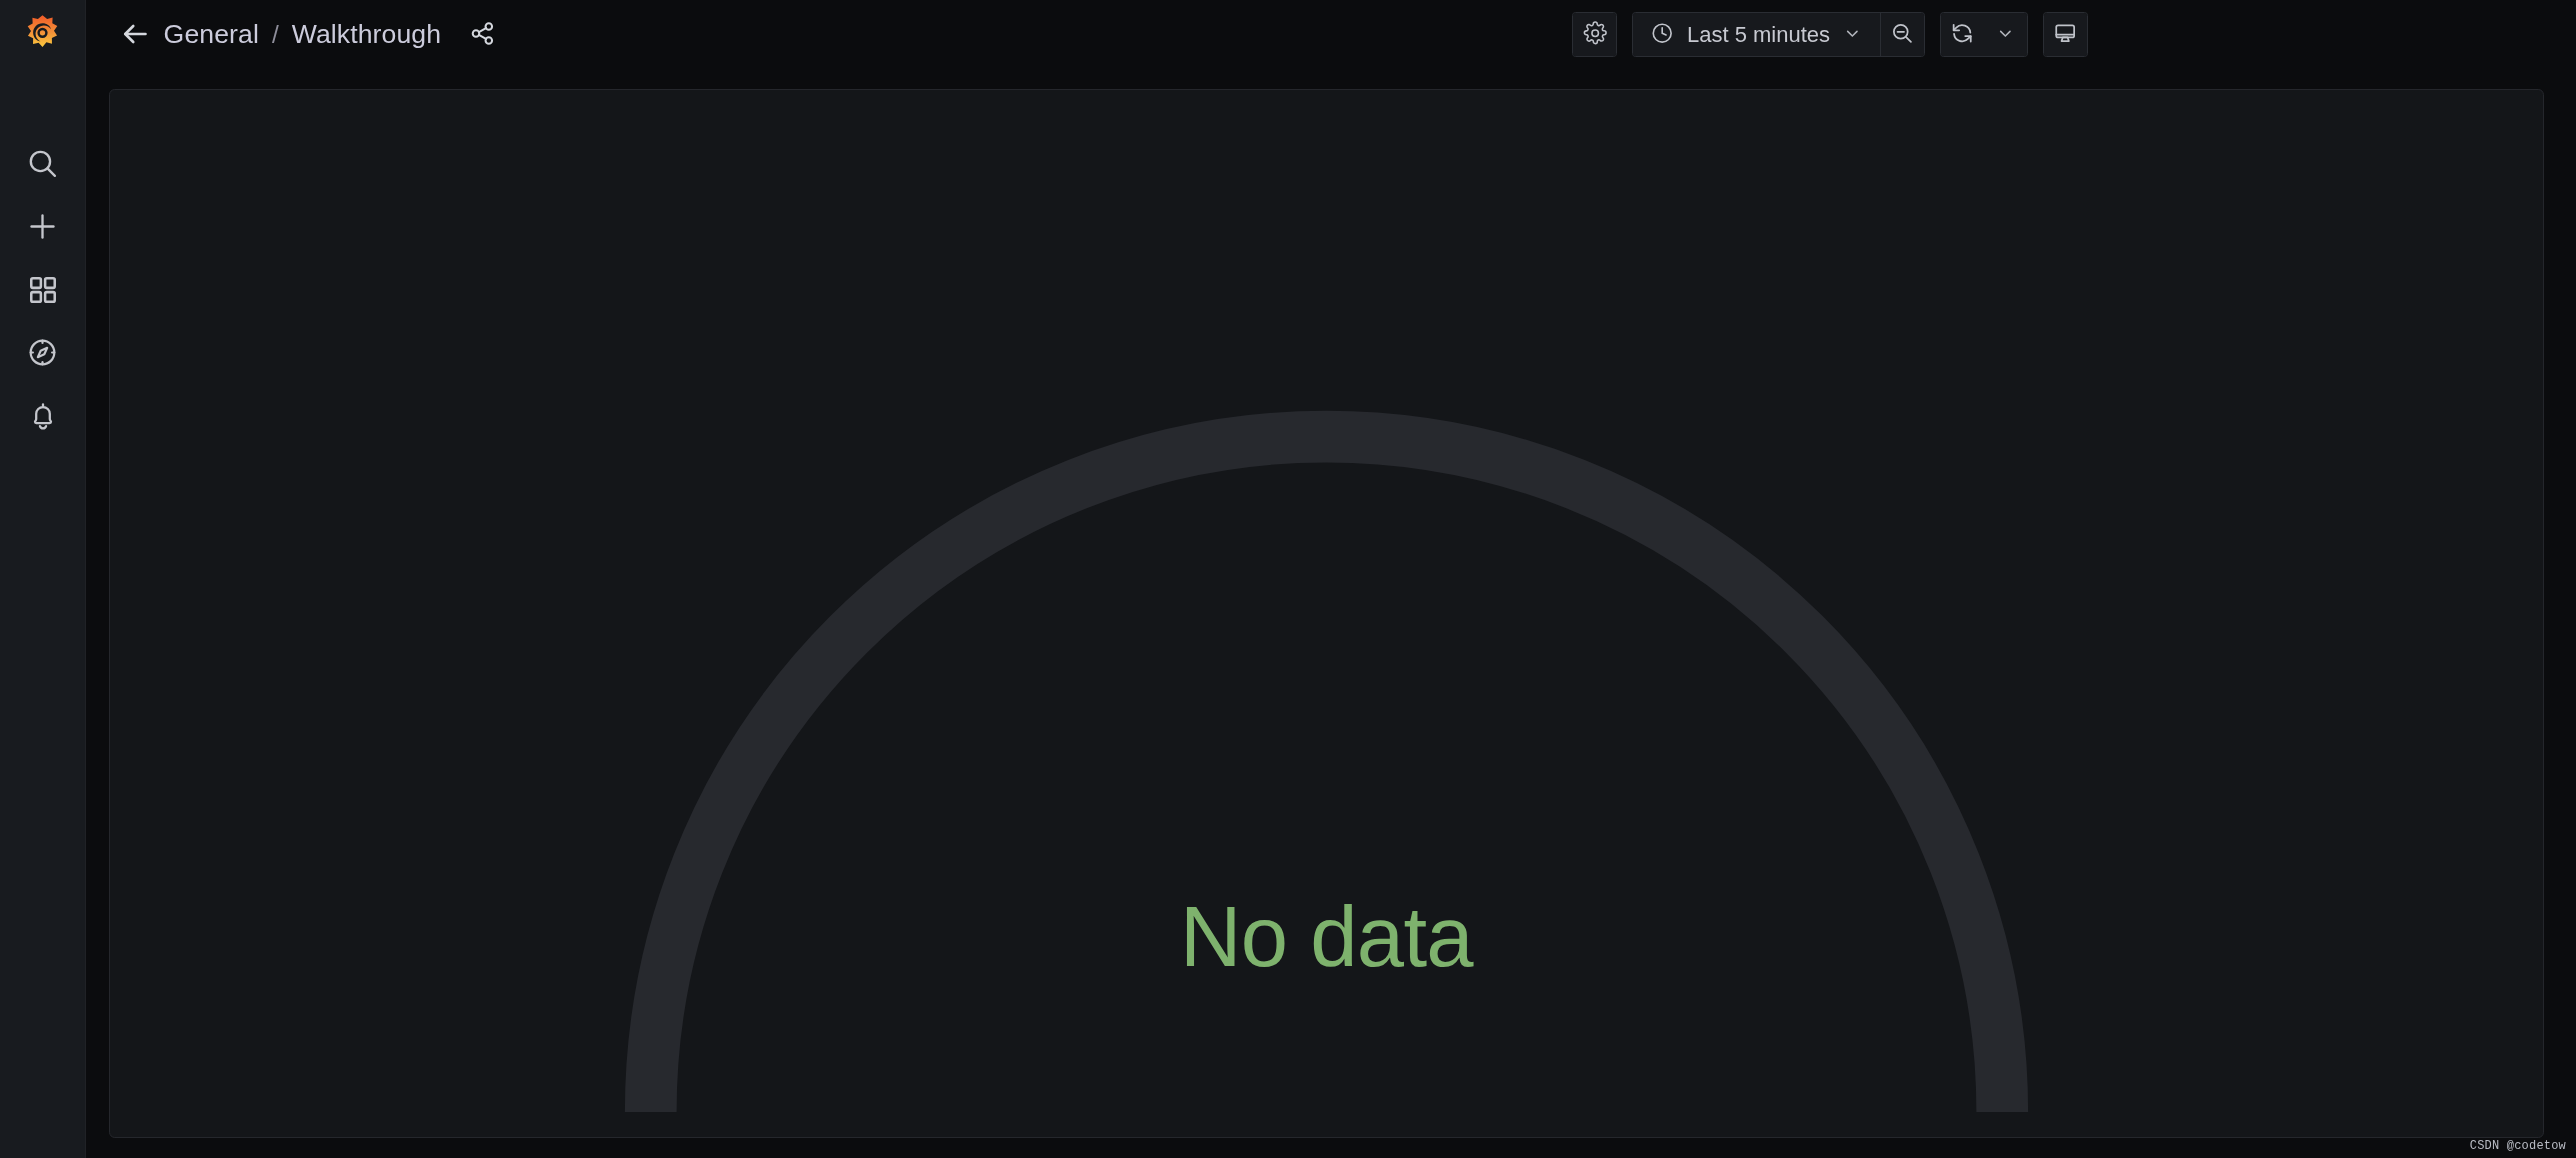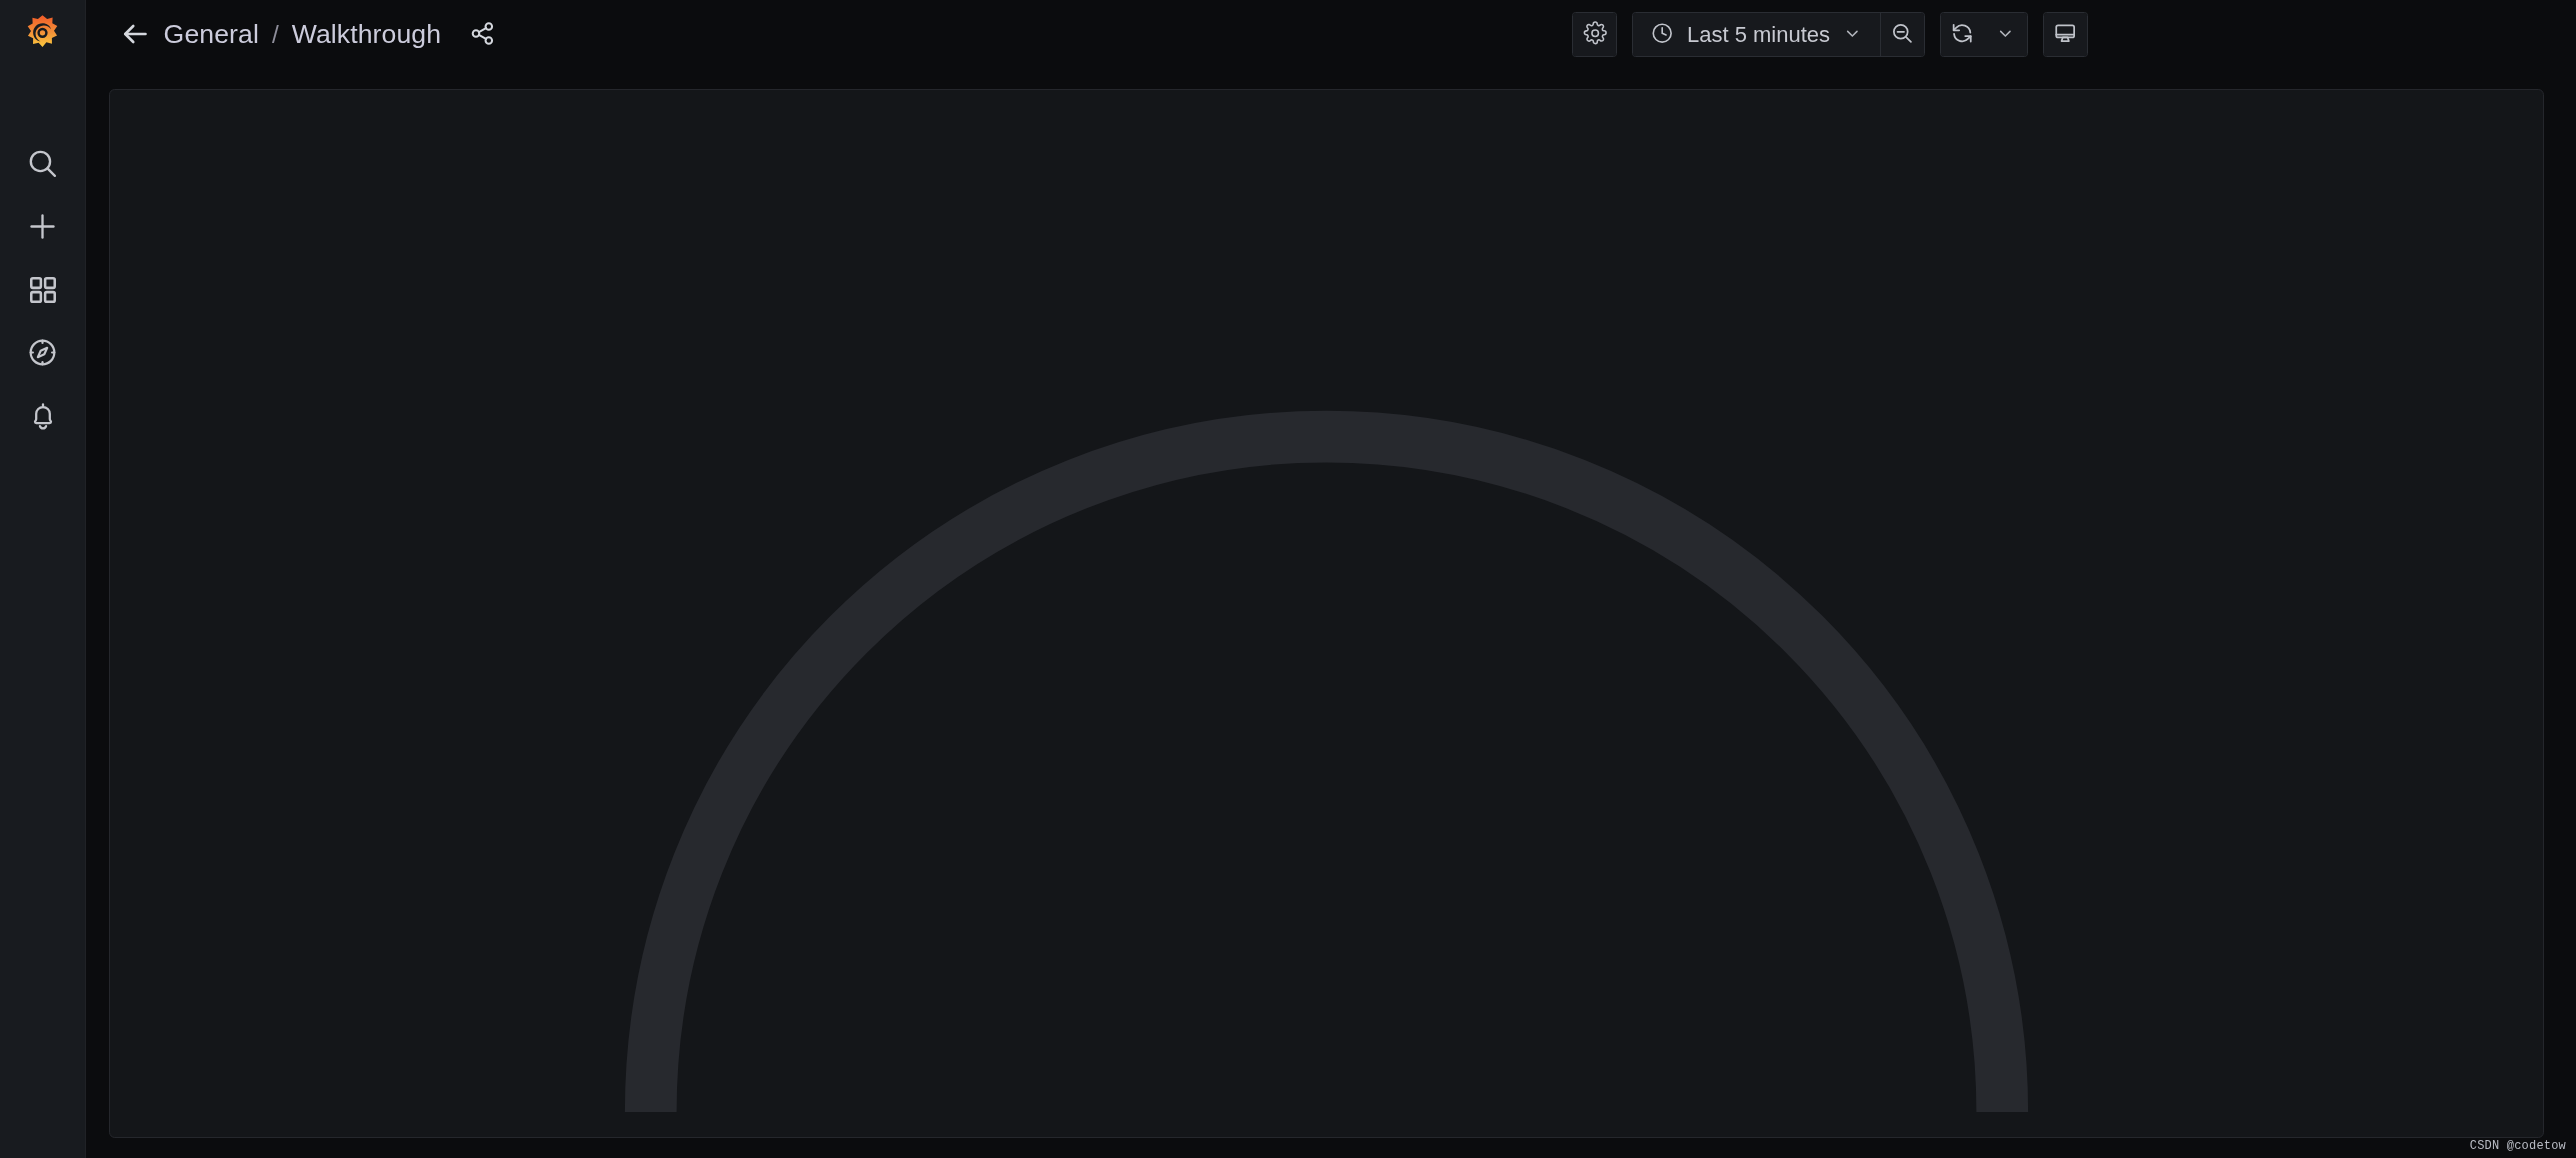--- a/index.html
+++ b/index.html
@@ -332,19 +332,20 @@
 
 
     <div id="gauge-wrap">
       <svg viewBox="0 0 3388 1459" preserveAspectRatio="none" aria-hidden="true">
 
         <path d="M 753 1424
                  A 940 940 0 1 1 2635 1424" fill="none" stroke="#27292e" stroke-width="72" stroke-linecap="butt"></path>
       </svg>
     </div>
 
+    <div id="nodata">No data</div>
 
   </section>
 
   <div id="watermark">CSDN @codetow</div>
 
 </div>
 
 
 </body></html>

